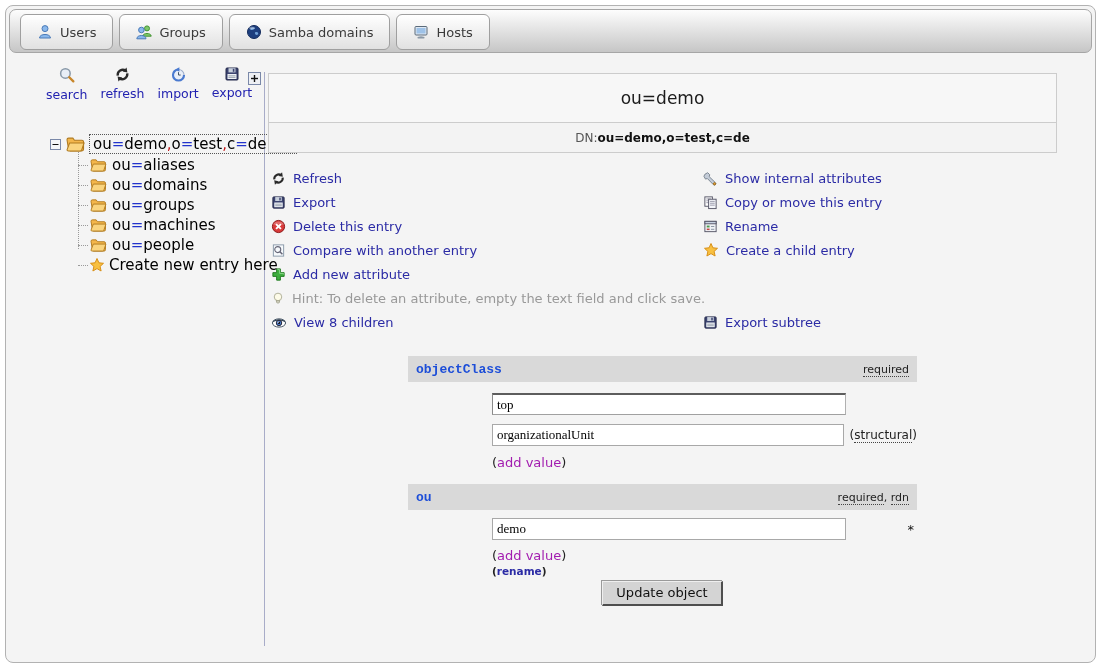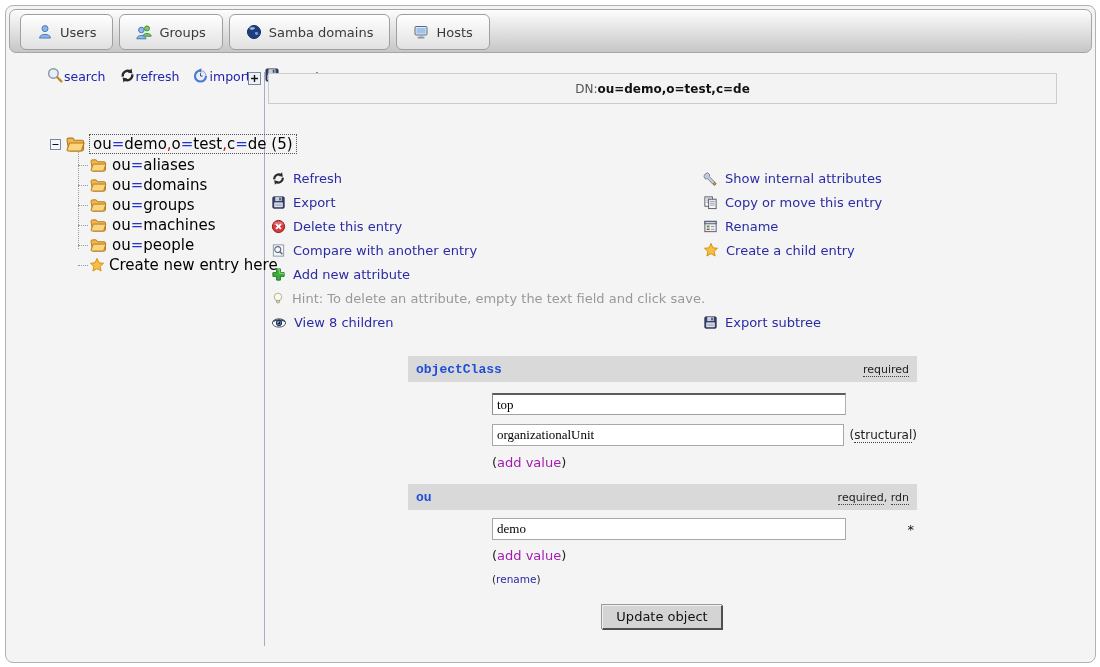--- a/index.html
+++ b/index.html
@@ -10,21 +10,21 @@
   .tabstrip{position:absolute;left:3px;top:3px;right:3px;height:42px;border:1px solid #a6a6a6;
     border-radius:7px;background:linear-gradient(#fdfdfd,#c6c6c6);}
   .tabs{position:absolute;left:10px;top:4px;display:flex;gap:6px;}
   .tab{height:34px;display:flex;align-items:center;gap:7px;padding:0 16px;border:1px solid #9f9f9f;
     border-radius:6px;background:linear-gradient(#ffffff,#e1e1e1);font-size:13px;color:#3a3a3a;
     box-shadow:inset 0 1px 0 #fff;cursor:pointer;white-space:nowrap;}
   .icon{display:inline-block;line-height:0;}
   .icon svg{display:block;}
   
   .tools{position:absolute;left:40px;top:60px;display:flex;gap:13px;}
-  .tool{display:flex;flex-direction:row;align-items:center;cursor:pointer;}
+  .tool{display:flex;flex-direction:column;align-items:center;cursor:pointer;}
   .tool .lbl{margin-top:3px;font-size:12.5px;color:#2222b0;}
   .expand-box{position:absolute;left:242px;top:64px;width:13px;height:13px;cursor:pointer;}
   .divider{position:absolute;left:258px;top:66px;width:1px;height:574px;background:#a8acc8;}
   .tree{position:absolute;left:44px;top:127px;font-size:15px;color:#000;}
   .tree-root{display:flex;align-items:center;height:22px;}
   .tree-root .exp{margin-right:4px;cursor:pointer;}
   .tree-root .fold{margin-right:4px;cursor:pointer;}
   .root-label{border:1px dotted #555;padding:0 3px;cursor:pointer;white-space:nowrap;}
   .tree-kids{position:relative;margin:0;padding:0;list-style:none;}
   .tree-kids:before{content:"";position:absolute;left:28px;top:-3px;bottom:26px;border-left:1px dotted #9a9a9a;}
@@ -53,23 +53,23 @@
   .attr-bar .flags{margin-left:auto;font-size:11px;color:#222;}
   .dotted{border-bottom:1px dotted #444;}
   .attr-row{display:flex;align-items:center;padding-left:84px;}
   .ti{width:354px;height:22px;box-sizing:border-box;border:1px solid #a8a8a8;background:#fff;
     font-family:Liberation Serif, serif;font-size:13px;padding:1px 4px;color:#000;}
   .ti.focused{border-color:#5d5d5d #b0b0b0 #a0a0a0 #8a8a8a;border-top-width:2px;}
   .note{font-size:12px;margin-left:6px;color:#222;white-space:nowrap;}
   .note-star{margin-left:auto;padding-right:3px;font-size:13px;color:#111;}
   .addvalue{padding-left:84px;font-size:13px;color:#222;}
   .addvalue a{color:#a21caf;text-decoration:none;cursor:pointer;}
-  .rename-row{padding-left:84px;font-size:10.5px;color:#222;margin-top:10px;}
+  .rename-row{padding-left:84px;font-size:10.5px;color:#222;margin-top:2px;font-weight:bold;}
   .rename-row a{color:#2b2ba5;text-decoration:none;cursor:pointer;}
-  .btn-wrap{text-align:center;margin-top:20px;}
+  .btn-wrap{text-align:center;margin-top:4px;}
   .update-btn{font-family:"DejaVu Sans","Liberation Sans",sans-serif;font-size:13px;color:#111;
     background:#d4d4d4;padding:3px 13px 4px;cursor:pointer;
     border-top:1px solid #efefef;border-left:1px solid #efefef;
     border-right:2px solid #4e4e4e;border-bottom:2px solid #4e4e4e;
     box-shadow:-1px -1px 0 #9a9a9a;}
   .mt11{margin-top:11px;} .mt9{margin-top:9px;} .mt14{margin-top:14px;} .mt8{margin-top:8px;}
 </style>
 </head>
 <body>
 
@@ -251,20 +251,21 @@
             <svg width="16" height="16" viewBox="0 0 16 16">
               <path d="M8 1.5 L9.9 5.8 14.5 6.3 11.1 9.4 12.1 14 8 11.6 3.9 14 4.9 9.4 1.5 6.3 6.1 5.8 Z" fill="#f8c040" stroke="#d89018"></path>
             </svg>
           </span>
         <span>Create new entry here</span>
       </li>
     </ul>
   </div>
 
   <div class="hdrbox">
+    <div class="hdr-title">ou=demo</div>
     <div class="hdr-dn">
       <span>DN:</span>
       <b>ou=demo,o=test,c=de</b>
     </div>
   </div>
 
   <div class="actions">
     <a class="act">
       <span class="icon">
           <svg width="15" height="15" viewBox="0 0 16 16">

